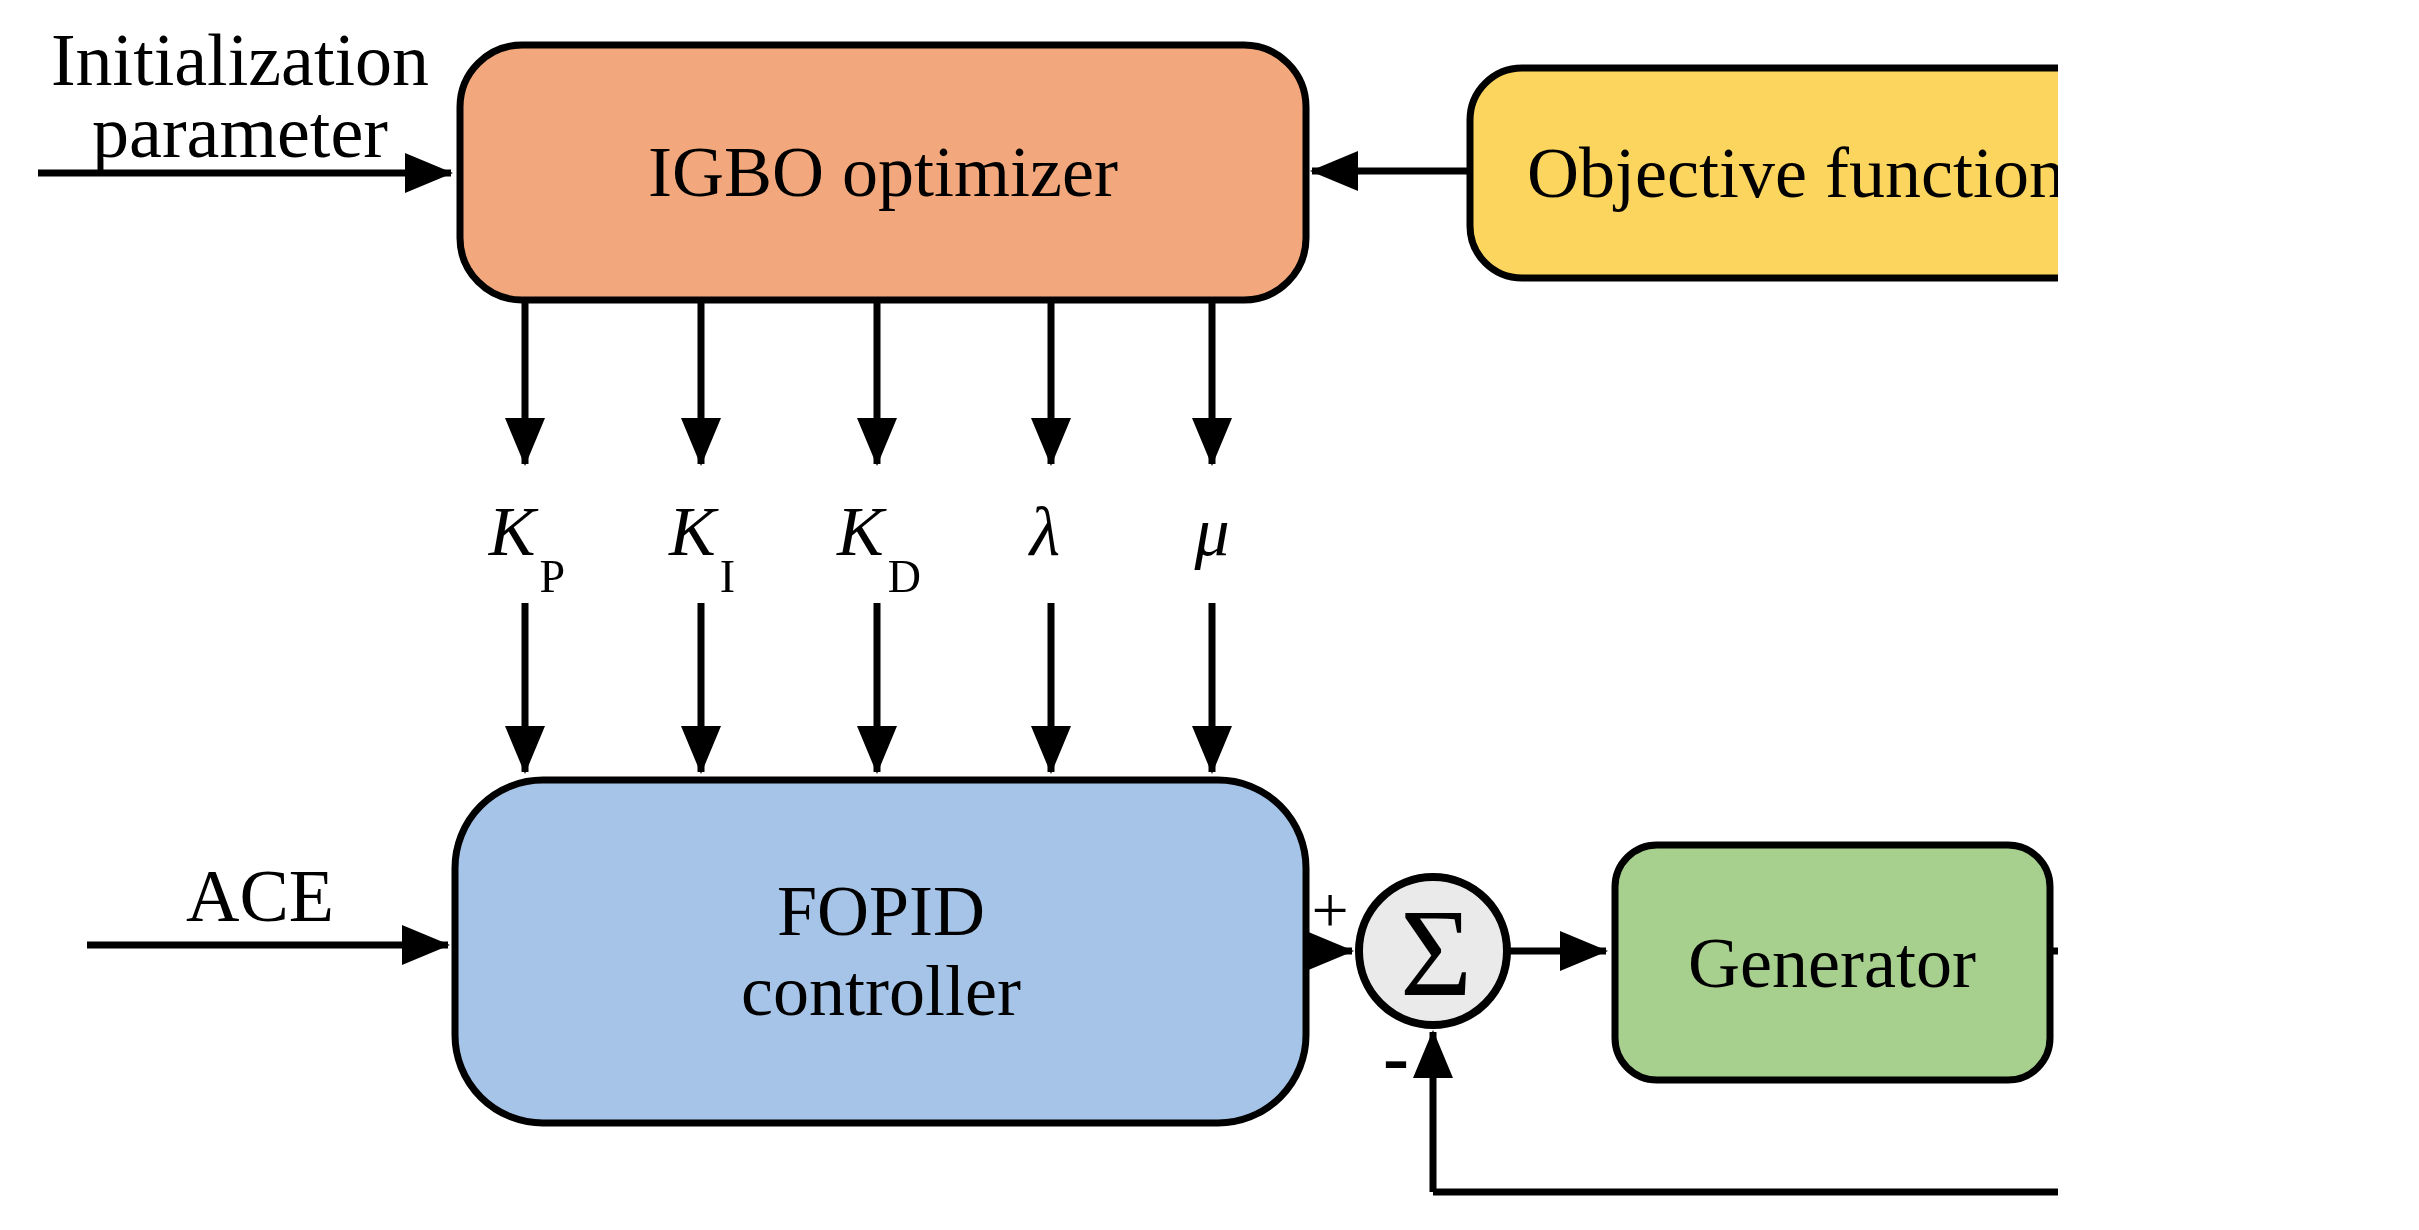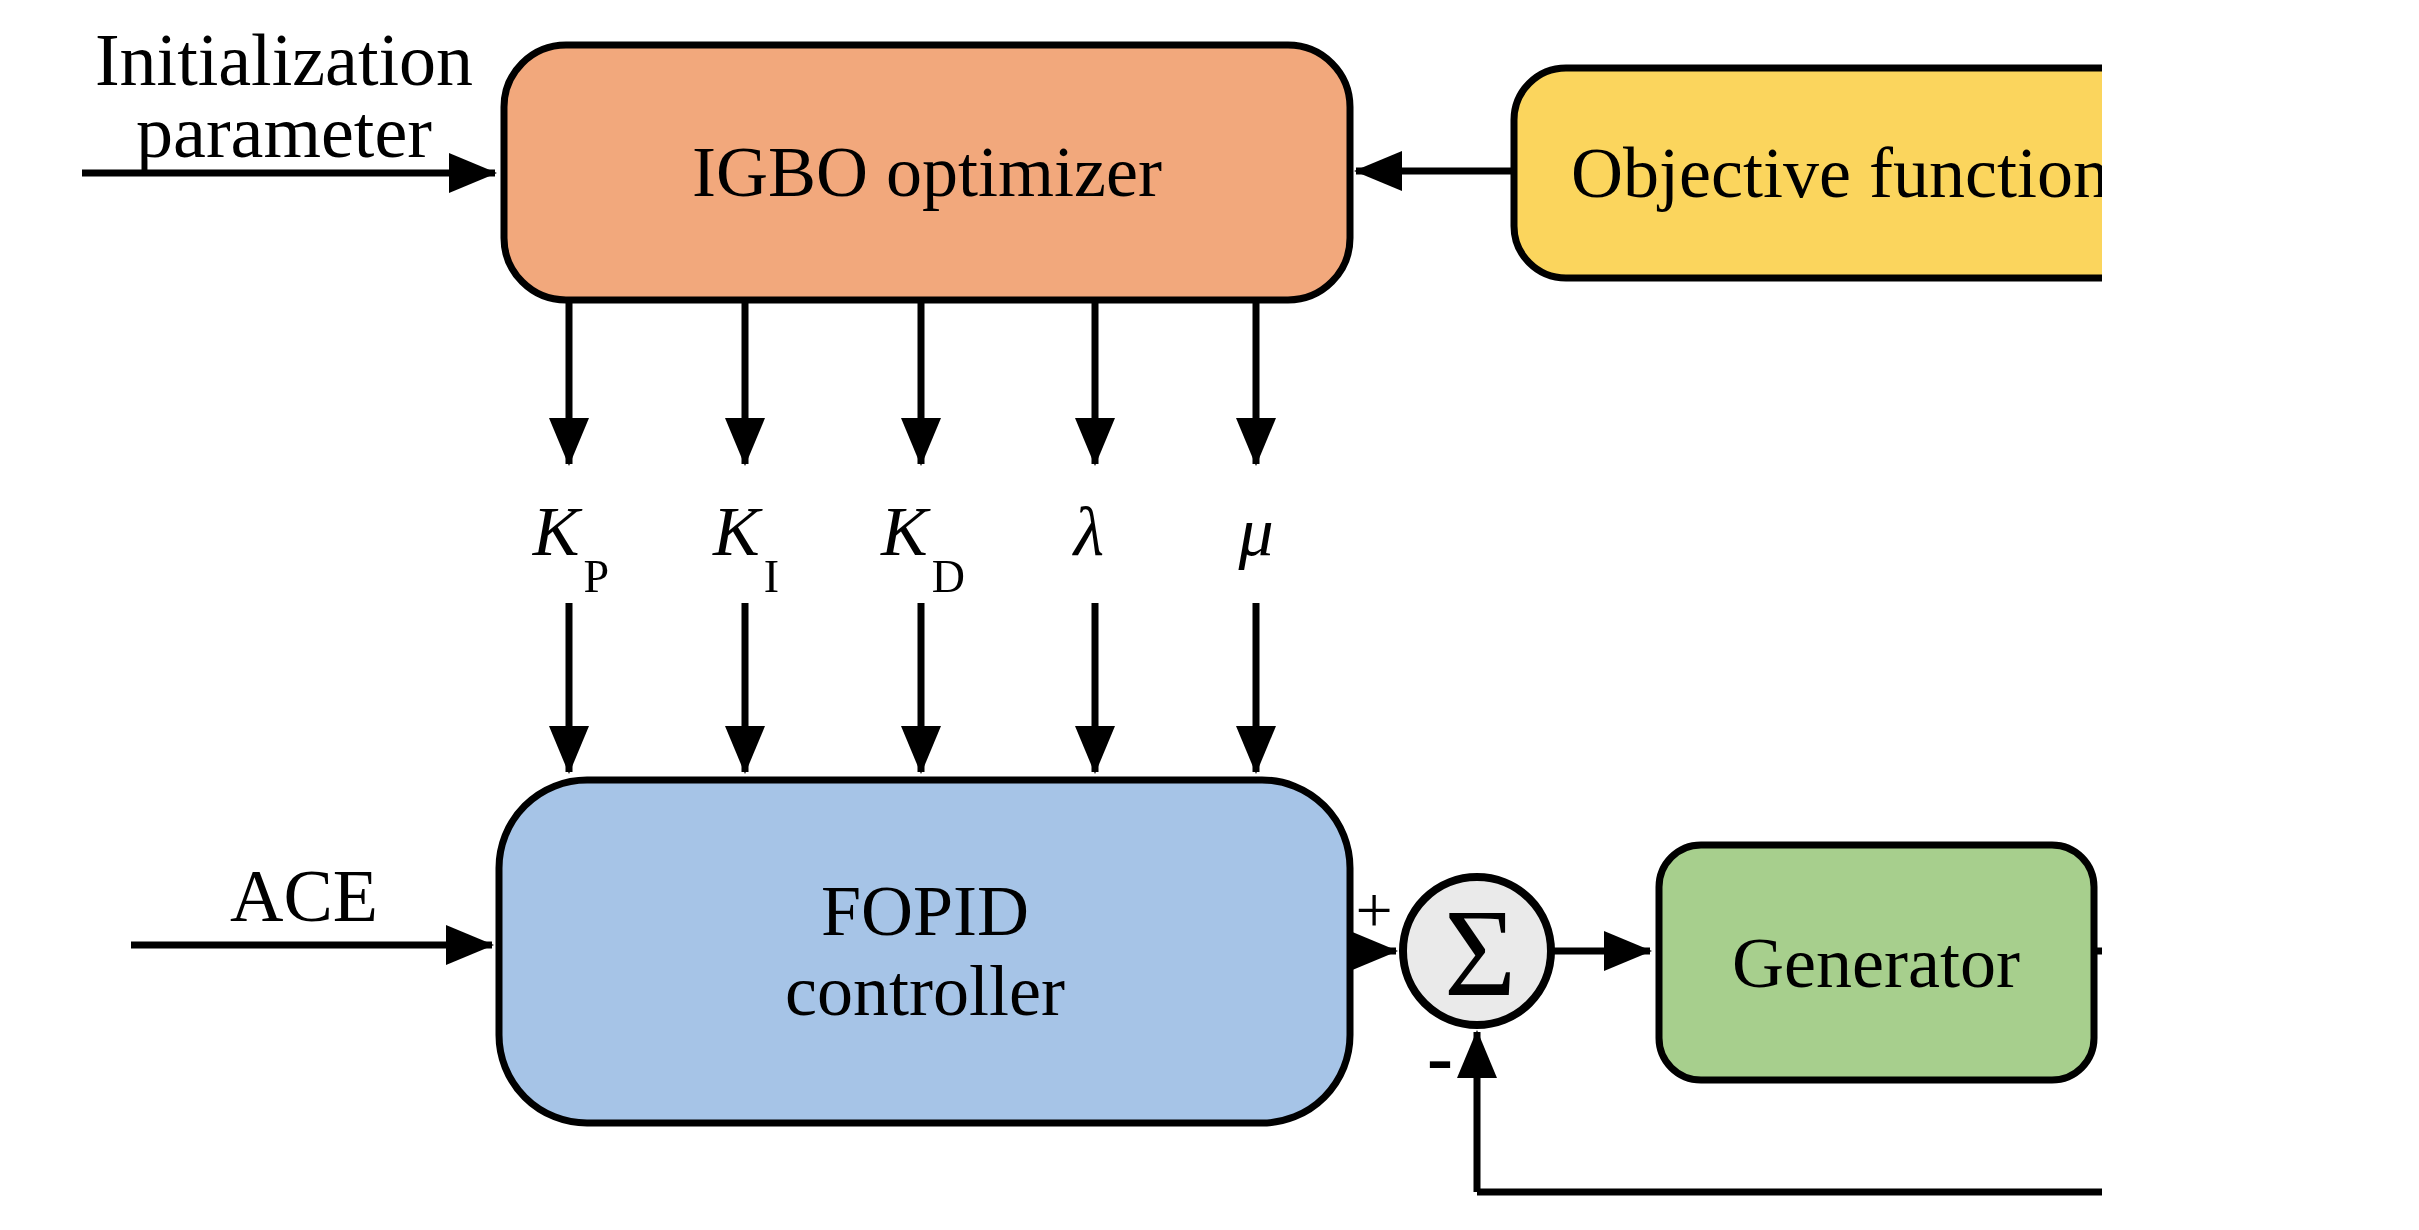--- a/index.html
+++ b/index.html
@@ -1,16 +1,16 @@
 <!DOCTYPE html>
 <html><head>
 <meta charset="utf-8">
 <style>
   html, body { margin: 0; padding: 0; background: #ffffff; }
-  .stage { position: relative; width: 2058px; height: 1230px; background: #ffffff; overflow: hidden; padding-left: 44px; }
+  .stage { position: relative; width: 2058px; height: 1230px; background: #ffffff; overflow: hidden; }
   svg { display: block; }
 
   
   .lines line, .lines path { stroke-width: 7; fill: none; }
 
   
   .node { stroke-width: 7; }
   .sum-node { stroke-width: 8; }
 
   

